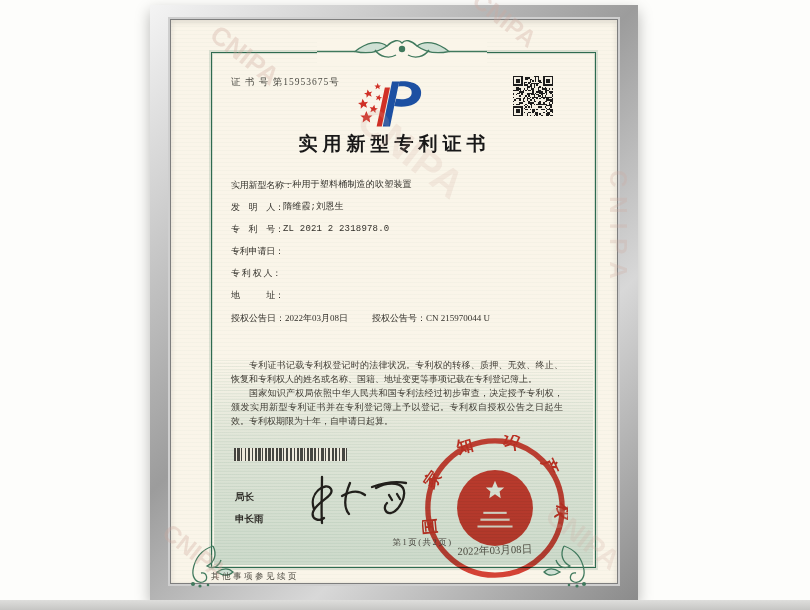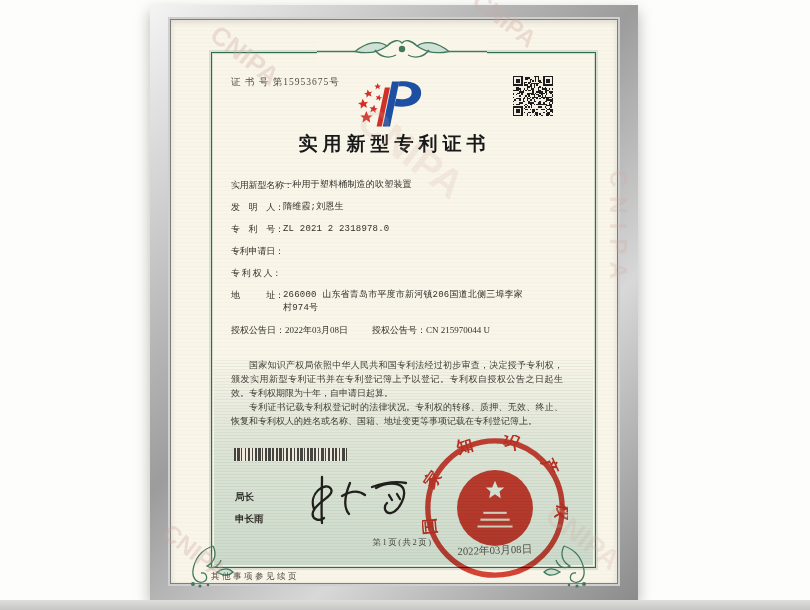--- a/index.html
+++ b/index.html
@@ -50,21 +50,21 @@
 
   .barcode{left:63px;top:428px;width:113px;height:13px;
       background:repeating-linear-gradient(90deg,#454540 0 1.5px,#efeadd 1.5px 3px,#454540 3px 5.5px,#efeadd 5.5px 7px,#454540 7px 8px,#efeadd 8px 10.5px);}
 
   .director{left:64px;top:467px;font-size:9.5px;font-weight:700;color:#2d2b26;line-height:2.3;}
   .signature{left:127px;top:449px;width:110px;height:58px;}
 
   .seal{left:251px;top:415px;width:146px;height:146px;mix-blend-mode:multiply;opacity:.95;}
 
   .page-footer{left:40px;top:517px;width:383px;text-align:center;font-size:8.5px;
-      letter-spacing:1.5px;color:#47453e;}
+      letter-spacing:1.5px;color:#47453e;padding-left:20px;}
   .bottom-note{left:40px;top:551px;width:383px;text-align:left;font-size:8.5px;
       letter-spacing:2.5px;color:#4e4b42;}
 
   .orn-top{left:146px;top:19px;width:170px;height:27px;background:#faf5e9;}
   .orn-bl{left:12px;top:514px;width:56px;height:56px;}
   .orn-br{left:367px;top:514px;width:56px;height:56px;transform:scaleX(-1);}
 
   .wm{position:absolute;z-index:40;pointer-events:none;color:var(--watermark,#cfa99e);
       opacity:.32;font-family:"Liberation Sans","DejaVu Sans",sans-serif;font-weight:bold;}
   .wm1{left:205px;top:40px;font-size:26px;transform:rotate(38deg);}
@@ -465,33 +465,32 @@
           <span class="field-value">ZL 2021 2 2318978.0</span>
         </div>
         <div class="field-row">
           <span class="field-label">专利申请日：</span>
         </div>
         <div class="field-row">
           <span class="field-label">专 利 权 人：</span>
         </div>
         <div class="field-row">
           <span class="field-label">地　　　址：</span>
-          <span class="field-value">266000 山东省青岛市平度市新河镇206国道北侧三埠李家村974号</span>
         </div>
         <div class="grant-row">
           <span>授权公告日：</span>
           <b>2022年03月08日</b>
           <span class="pair2">授权公告号：</span>
           <b>CN 215970044 U</b>
         </div>
       </div>
 
       <div class="abs paras">
+        <p>专利证书记载专利权登记时的法律状况。专利权的转移、质押、无效、终止、恢复和专利权人的姓名或名称、国籍、地址变更等事项记载在专利登记簿上。</p>
         <p>国家知识产权局依照中华人民共和国专利法经过初步审查，决定授予专利权，颁发实用新型专利证书并在专利登记簿上予以登记。专利权自授权公告之日起生效。专利权期限为十年，自申请日起算。</p>
-        <p>专利证书记载专利权登记时的法律状况。专利权的转移、质押、无效、终止、恢复和专利权人的姓名或名称、国籍、地址变更等事项记载在专利登记簿上。</p>
       </div>
 
       <div class="abs barcode"></div>
 
       <div class="abs director">
         <div>局长</div>
         <div>申长雨</div>
       </div>
 
       <svg class="abs signature" viewBox="0 0 110 58">

